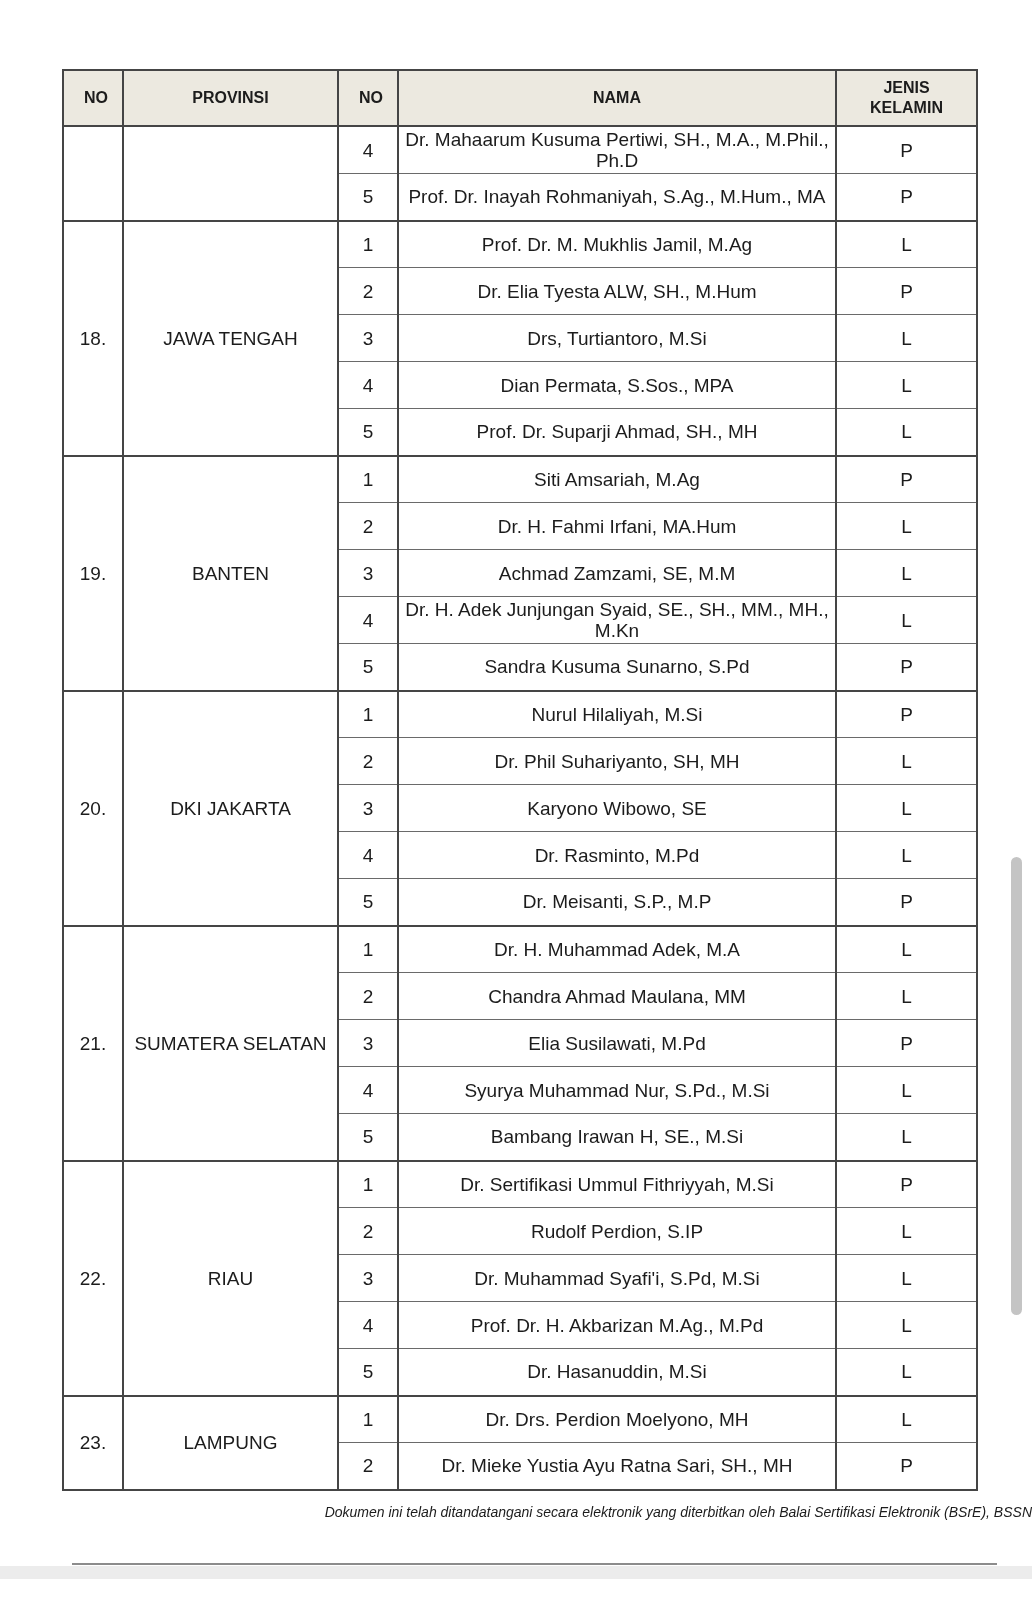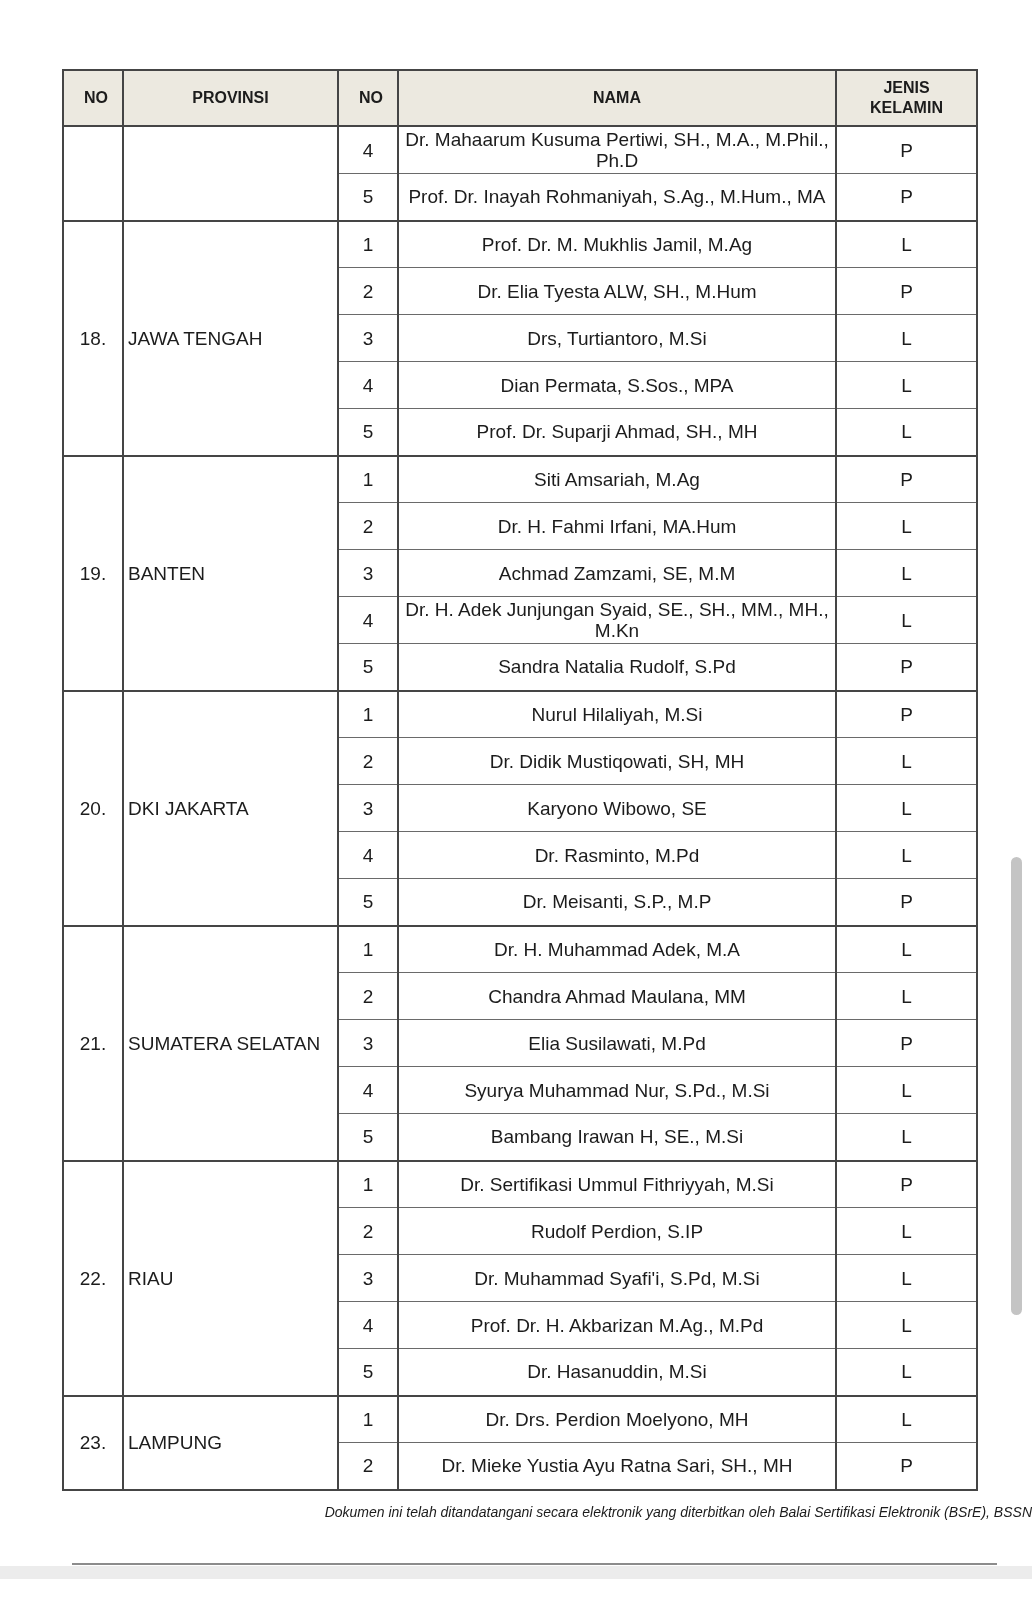--- a/index.html
+++ b/index.html
@@ -46,21 +46,21 @@
   }
   table.doc-table thead th.h-jk { padding: 3px 14px; text-align: center; }
   table.doc-table tbody tr { height: 47px; }
   table.doc-table tbody tr.group-start td { border-top: 2px solid var(--border-dark, #454545); }
   table.doc-table td {
     font-size: 19px;
     line-height: 21px;
     padding: 2px 4px;
   }
   td.c-no, td.c-mno, td.c-jk { text-align: center; }
-  td.c-prov { text-align: left; padding: 2px 10px; }
+  td.c-prov { text-align: center; padding: 2px 10px; }
   td.c-nama { text-align: center; padding: 2px 17px 2px 11px; }
   .footnote {
     position: absolute;
     left: 0;
     top: 1504px;
     width: 1032px;
     text-align: right;
     font-style: italic;
     font-size: 14px;
     color: #1c1c1c;
@@ -170,33 +170,33 @@
           <td class="c-nama">Achmad Zamzami, SE, M.M</td>
           <td class="c-jk">L</td>
         </tr>
         <tr>
           <td class="c-mno">4</td>
           <td class="c-nama">Dr. H. Adek Junjungan Syaid, SE., SH., MM., MH., M.Kn</td>
           <td class="c-jk">L</td>
         </tr>
         <tr>
           <td class="c-mno">5</td>
-          <td class="c-nama">Sandra Natalia Rudolf, S.Pd</td>
+          <td class="c-nama">Sandra Kusuma Sunarno, S.Pd</td>
           <td class="c-jk">P</td>
         </tr>
         <tr class="group-start">
           <td class="c-no" rowspan="5">20.</td>
           <td class="c-prov" rowspan="5">DKI JAKARTA</td>
           <td class="c-mno">1</td>
           <td class="c-nama">Nurul Hilaliyah, M.Si</td>
           <td class="c-jk">P</td>
         </tr>
         <tr>
           <td class="c-mno">2</td>
-          <td class="c-nama">Dr. Didik Mustiqowati, SH, MH</td>
+          <td class="c-nama">Dr. Phil Suhariyanto, SH, MH</td>
           <td class="c-jk">L</td>
         </tr>
         <tr>
           <td class="c-mno">3</td>
           <td class="c-nama">Karyono Wibowo, SE</td>
           <td class="c-jk">L</td>
         </tr>
         <tr>
           <td class="c-mno">4</td>
           <td class="c-nama">Dr. Rasminto, M.Pd</td>

